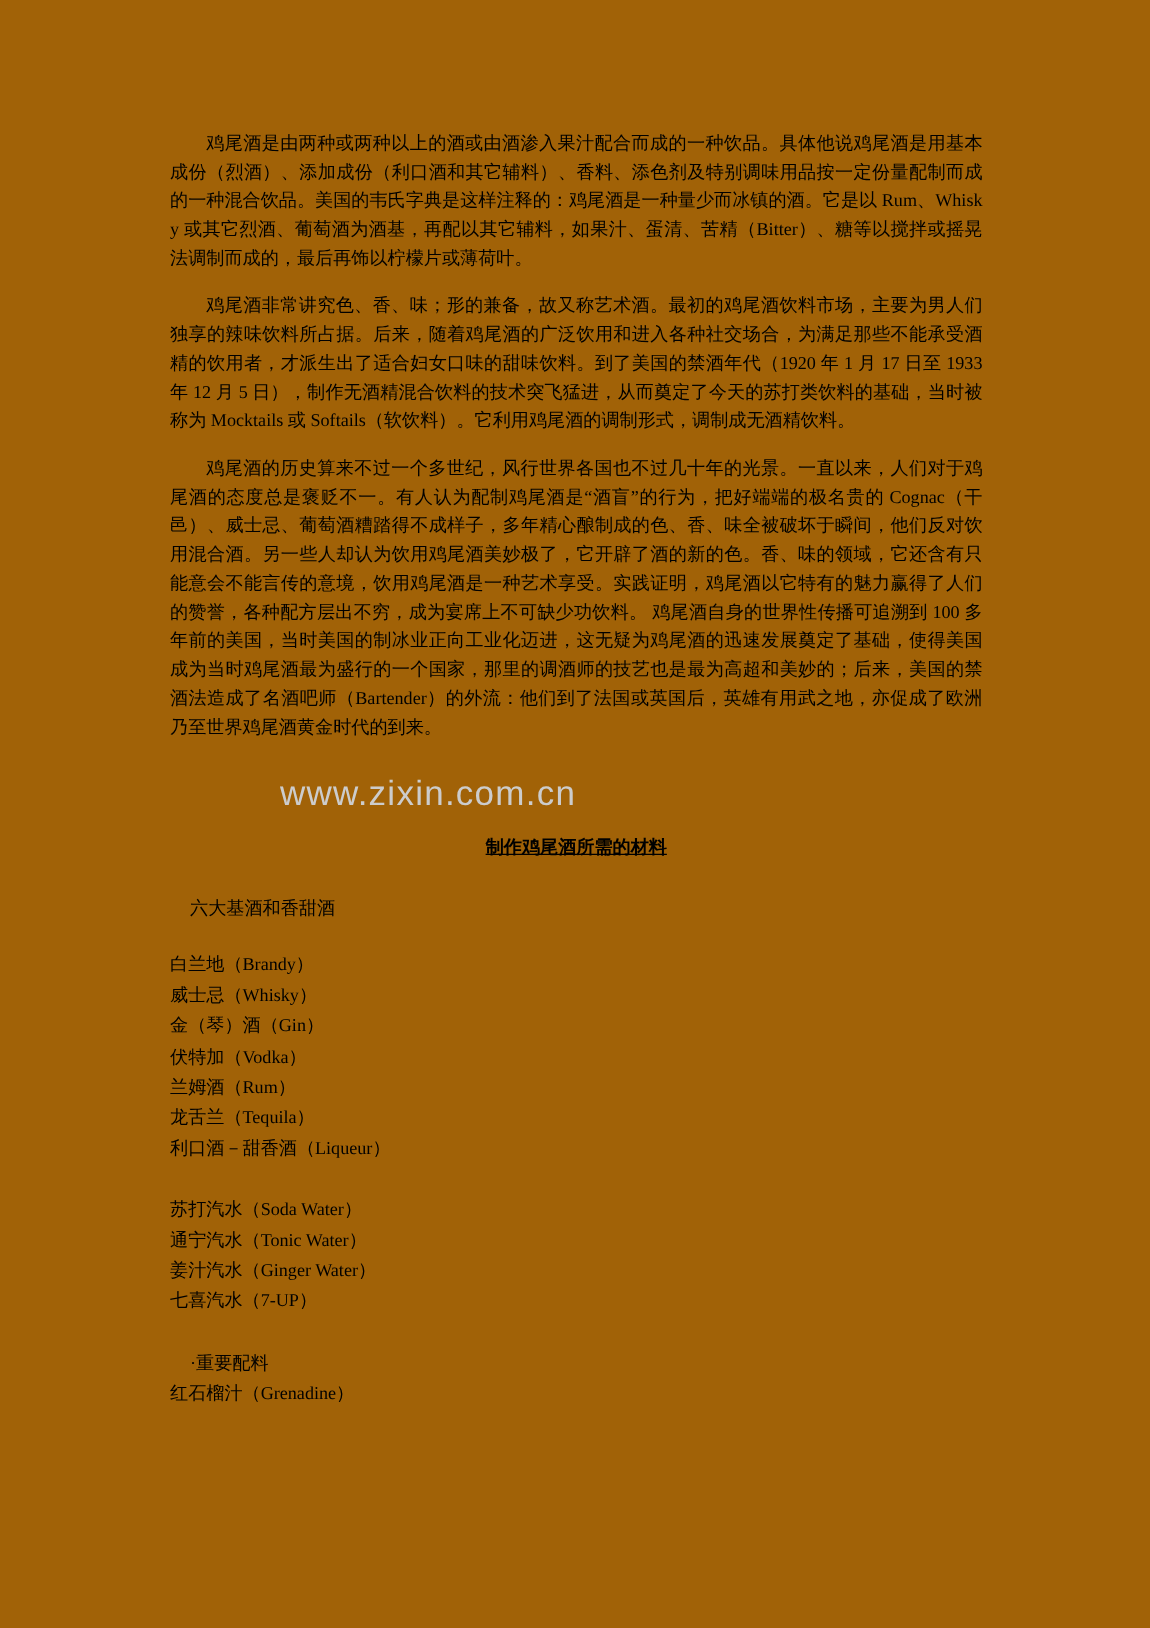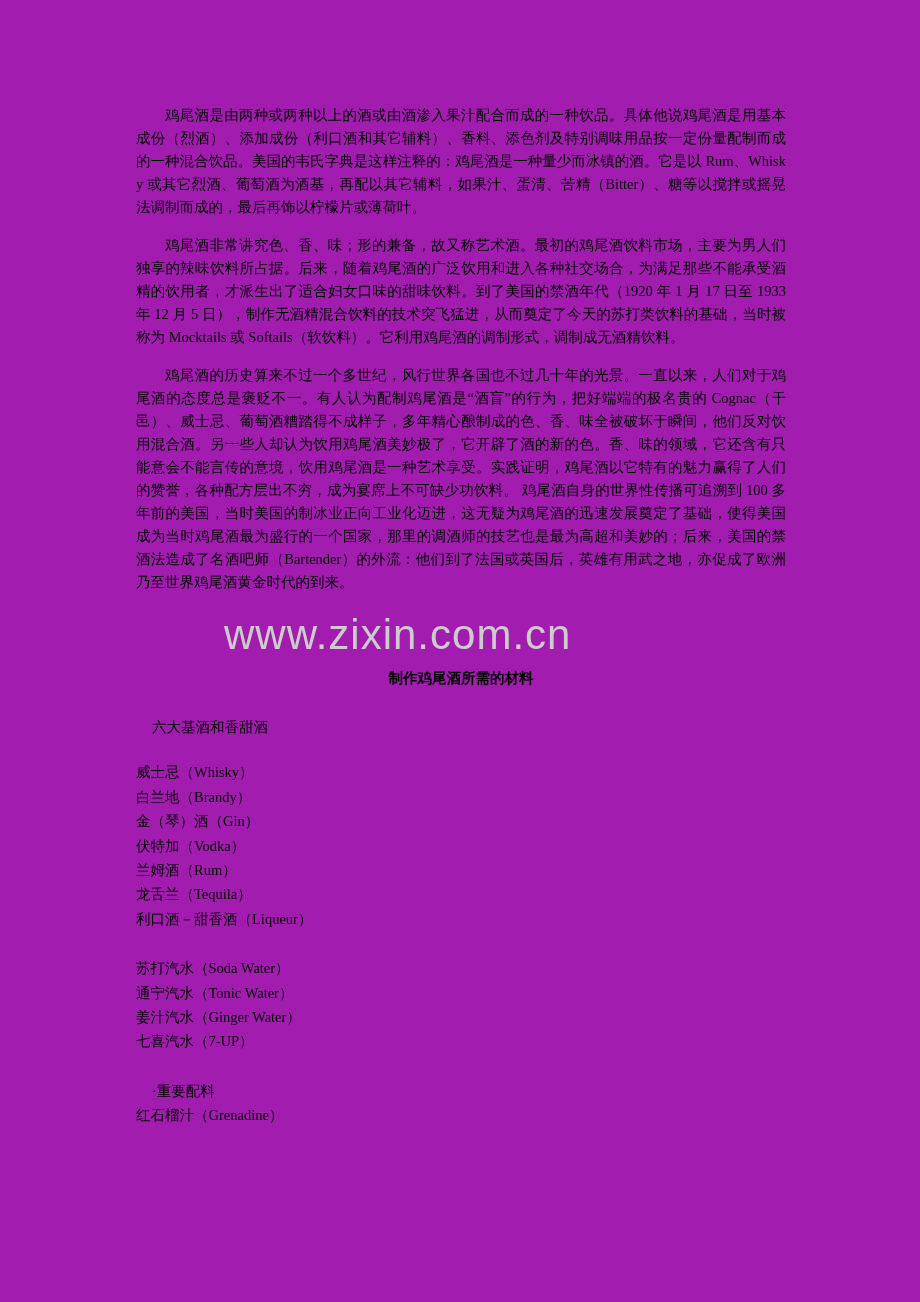--- a/index.html
+++ b/index.html
@@ -4,21 +4,21 @@
 <style>
   html, body {
     margin: 0;
     padding: 0;
     background: #ffffff;
   }
   .page {
     position: relative;
     width: 920px;
     height: 1302px;
-    background: #a21caf;
+    background: #a16207;
     overflow: hidden;
     font-family: "Liberation Serif", "DejaVu Serif", serif;
     color: #000000;
   }
   .content {
     position: absolute;
     left: 136px;
     top: 104px;
     width: 650px;
     font-size: 14.5px;
@@ -29,34 +29,35 @@
     text-indent: 2em;
     text-align: justify;
     text-justify: inter-ideograph;
     word-break: break-all;
   }
   .watermark {
     margin: 0 0 6px 88px;
     height: 52px;
     line-height: 52px;
     font-family: "Liberation Sans", "DejaVu Sans", sans-serif;
-    font-size: 42px;
+    font-size: 28px;
     font-weight: 400;
     color: #cccccc;
     letter-spacing: 1px;
     white-space: nowrap;
     user-select: none;
   }
   .heading {
     margin: 0 0 0 0;
     text-align: center;
     font-family: "Liberation Sans", "DejaVu Sans", sans-serif;
     font-weight: bold;
     font-size: 14.5px;
     line-height: 23px;
+    text-decoration: underline;
   }
   .section {
     margin-top: 25px;
   }
   .section-title {
     line-height: 24.4px;
     margin-left: 16px;
   }
   .section-title.gap-after {
     margin-bottom: 21px;
@@ -76,22 +77,22 @@
     <p class="para">鸡尾酒非常讲究色、香、味；形的兼备，故又称艺术酒。最初的鸡尾酒饮料市场，主要为男人们独享的辣味饮料所占据。后来，随着鸡尾酒的广泛饮用和进入各种社交场合，为满足那些不能承受酒精的饮用者，才派生出了适合妇女口味的甜味饮料。到了美国的禁酒年代（1920 年 1 月 17 日至 1933 年 12 月 5 日），制作无酒精混合饮料的技术突飞猛进，从而奠定了今天的苏打类饮料的基础，当时被称为 Mocktails 或 Softails（软饮料）。它利用鸡尾酒的调制形式，调制成无酒精饮料。</p>
 
     <p class="para">鸡尾酒的历史算来不过一个多世纪，风行世界各国也不过几十年的光景。一直以来，人们对于鸡尾酒的态度总是褒贬不一。有人认为配制鸡尾酒是“酒盲”的行为，把好端端的极名贵的 Cognac（干邑）、威士忌、葡萄酒糟踏得不成样子，多年精心酿制成的色、香、味全被破坏于瞬间，他们反对饮用混合酒。另一些人却认为饮用鸡尾酒美妙极了，它开辟了酒的新的色。香、味的领域，它还含有只能意会不能言传的意境，饮用鸡尾酒是一种艺术享受。实践证明，鸡尾酒以它特有的魅力赢得了人们的赞誉，各种配方层出不穷，成为宴席上不可缺少功饮料。 鸡尾酒自身的世界性传播可追溯到 100 多年前的美国，当时美国的制冰业正向工业化迈进，这无疑为鸡尾酒的迅速发展奠定了基础，使得美国成为当时鸡尾酒最为盛行的一个国家，那里的调酒师的技艺也是最为高超和美妙的；后来，美国的禁酒法造成了名酒吧师（Bartender）的外流：他们到了法国或英国后，英雄有用武之地，亦促成了欧洲乃至世界鸡尾酒黄金时代的到来。</p>
 
     <div class="watermark">www.zixin.com.cn</div>
 
     <div class="heading">制作鸡尾酒所需的材料</div>
 
     <div class="section">
       <div class="section-title gap-after">六大基酒和香甜酒</div>
+      <div class="item">白兰地（Brandy）</div>
       <div class="item">威士忌（Whisky）</div>
-      <div class="item">白兰地（Brandy）</div>
       <div class="item">金（琴）酒（Gin）</div>
       <div class="item">伏特加（Vodka）</div>
       <div class="item">兰姆酒（Rum）</div>
       <div class="item">龙舌兰（Tequila）</div>
       <div class="item">利口酒－甜香酒（Liqueur）</div>
     </div>
 
     <div class="section">
       <div class="item">苏打汽水（Soda Water）</div>
       <div class="item">通宁汽水（Tonic Water）</div>

